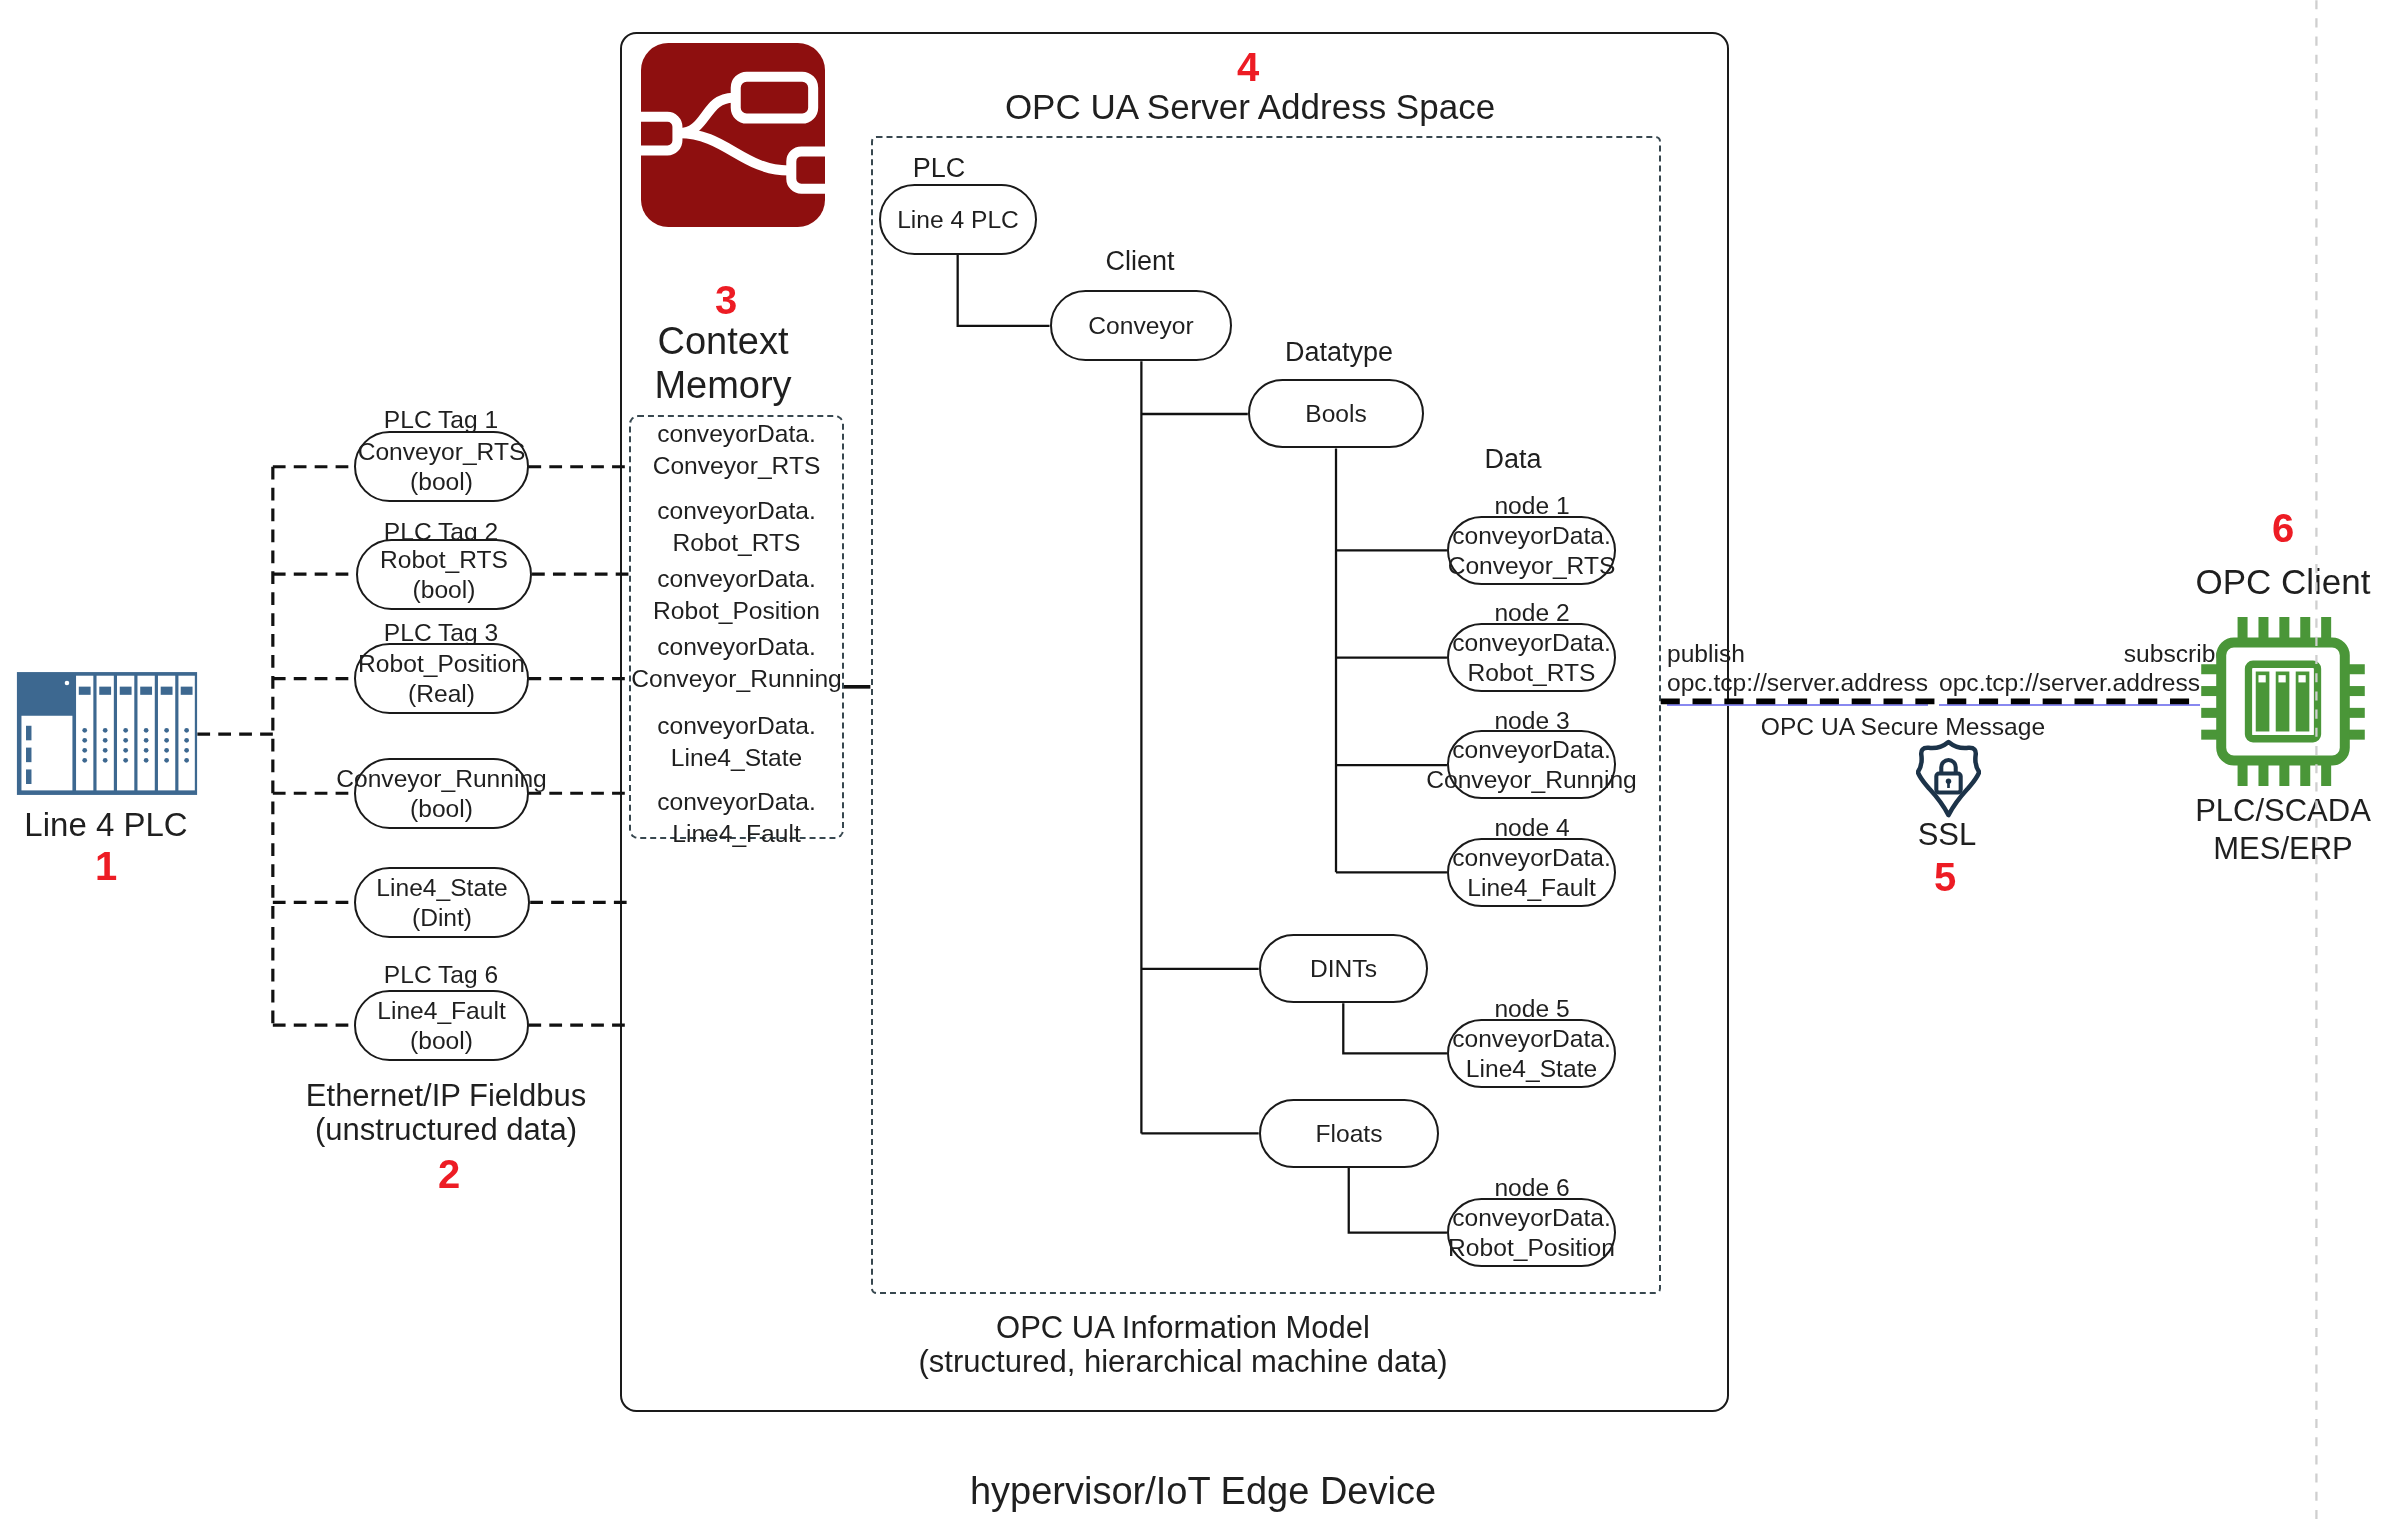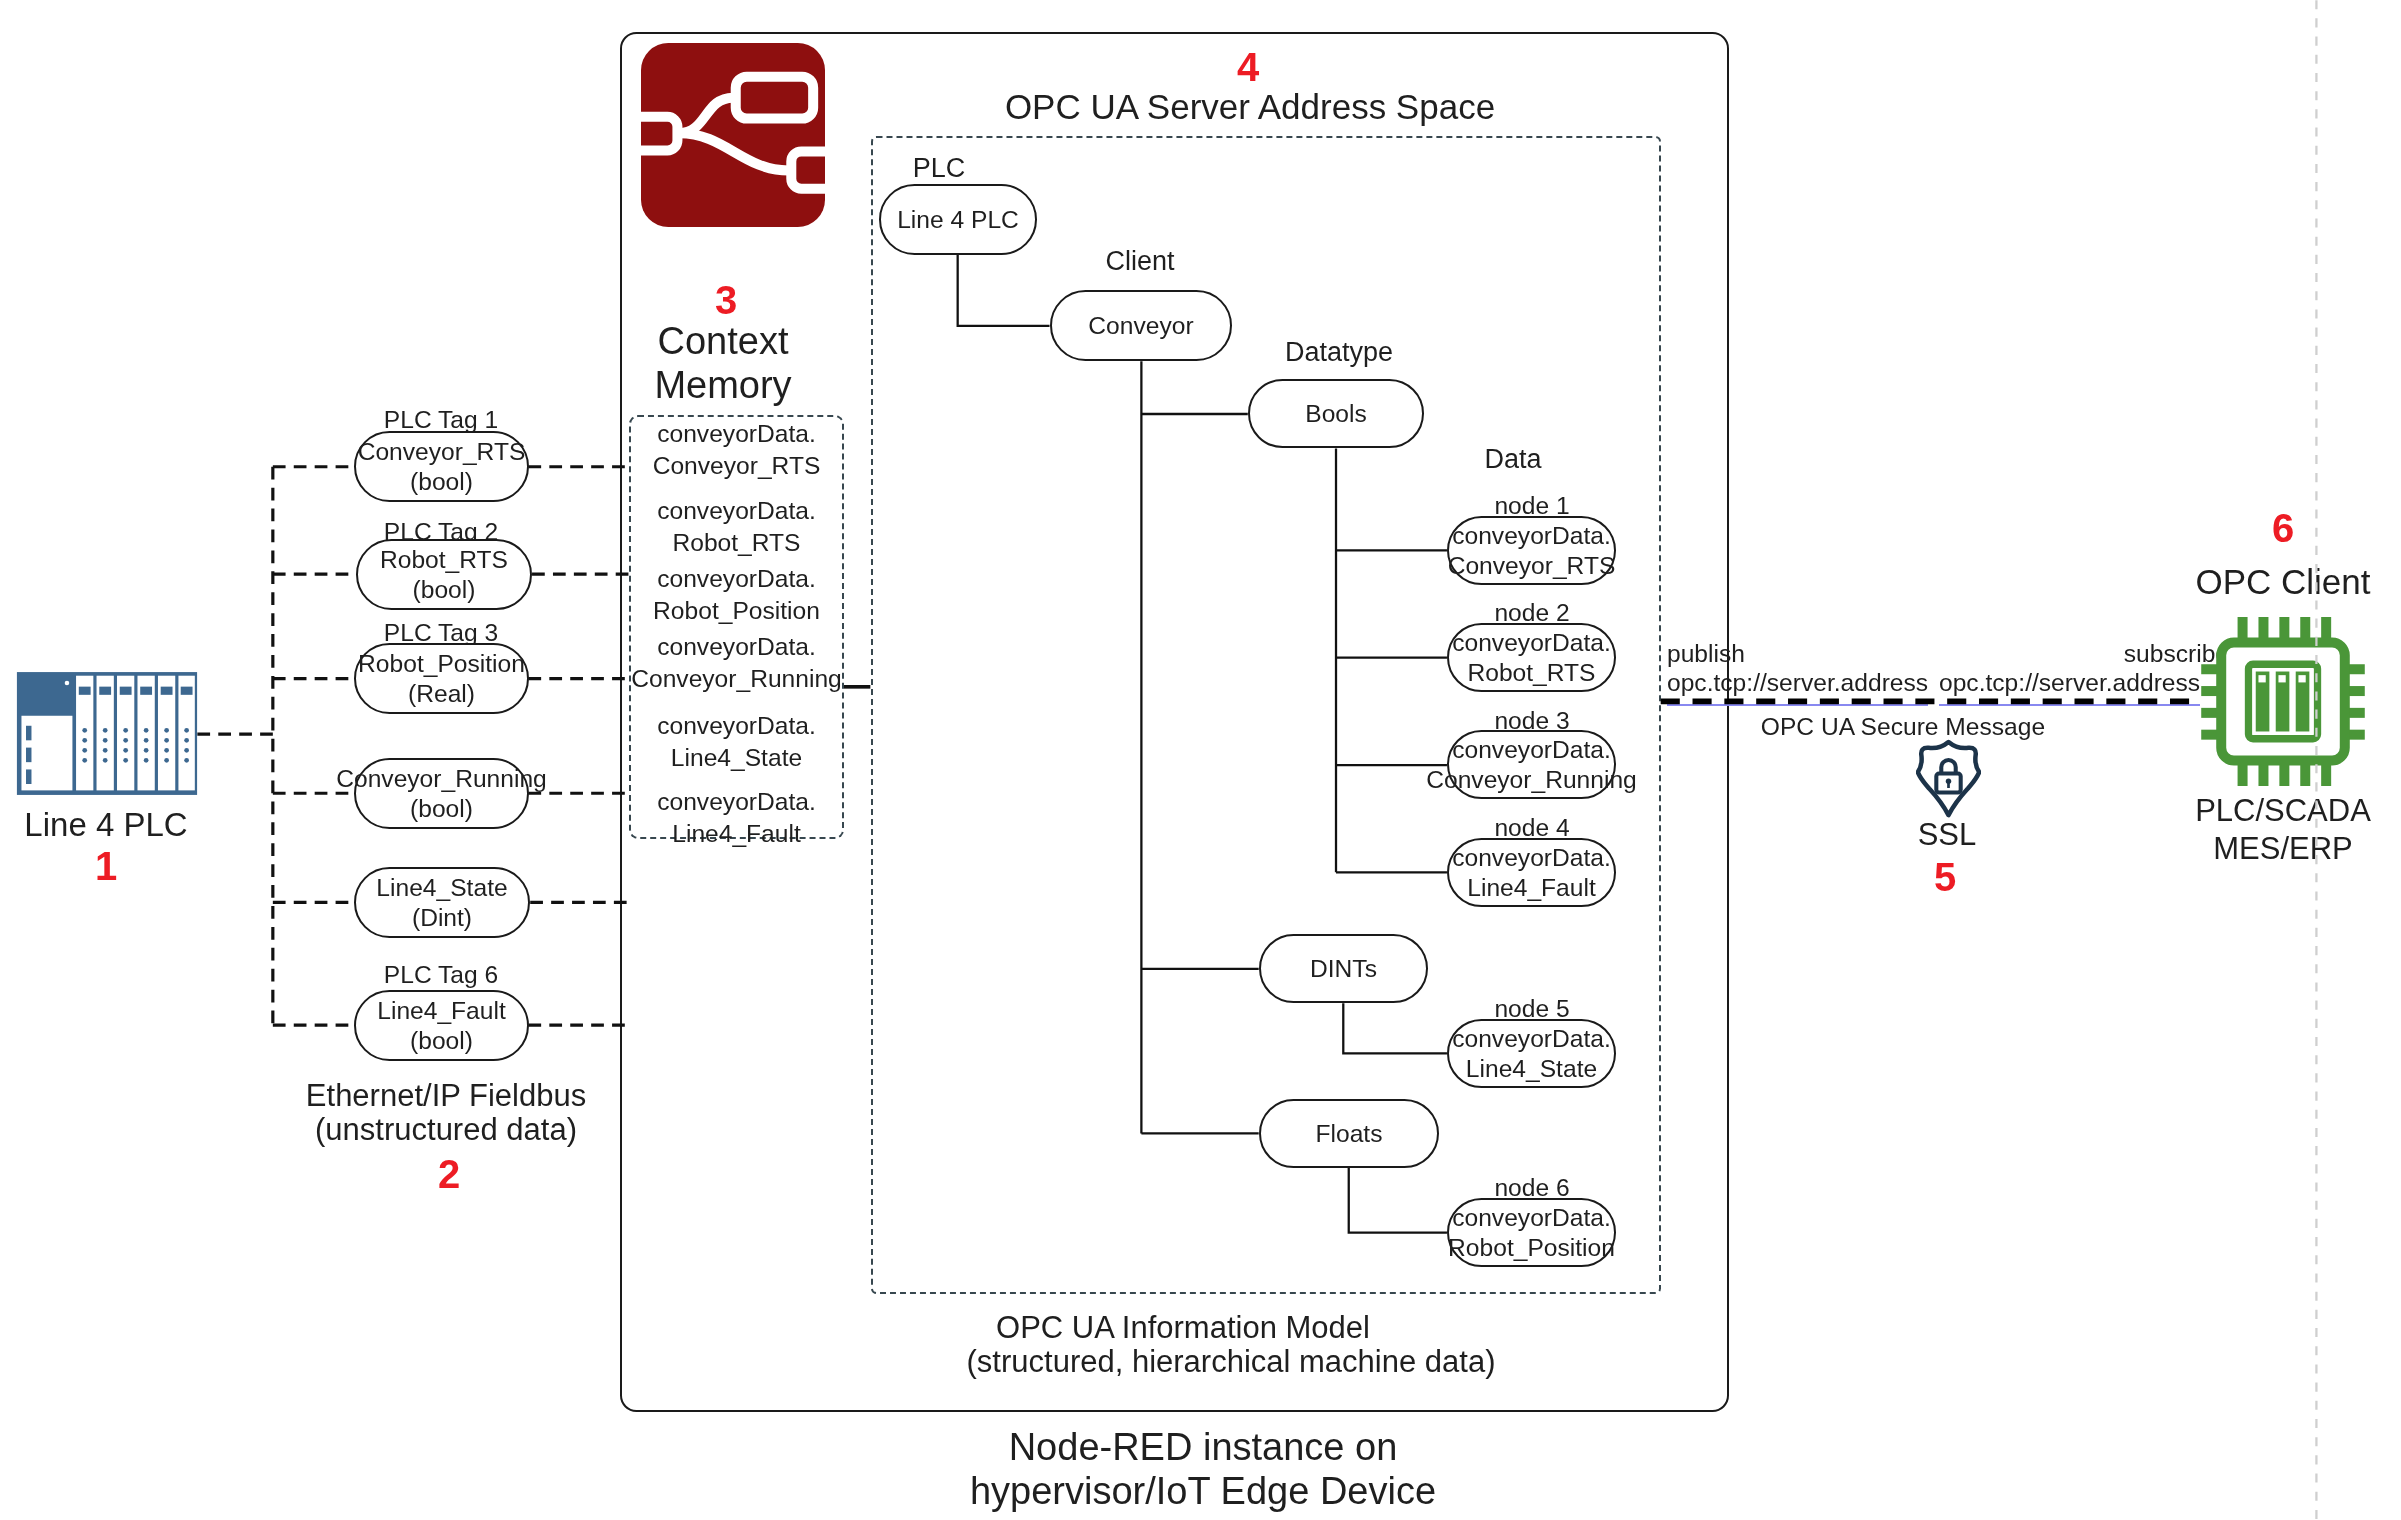--- a/index.html
+++ b/index.html
@@ -266,22 +266,21 @@
   <div class="stadium" style="left:1447px; top:1019px; width:169px; height:69px;">
     <span>conveyorData.</span>
       <span>Line4_State</span>
   </div>
   <div class="stadium" style="left:1447px; top:1198px; width:169px; height:69px;">
     <span>conveyorData.</span>
       <span>Robot_Position</span>
   </div>
 
   <div class="lbl f34" style="left:1183px; top:1310px;">OPC UA Information Model</div>
-  <div class="lbl f34" style="left:1183px; top:1344px;margin-left:48px;">(structured, hierarchical machine data)</div>
-  <div class="lbl f42" style="left:1203px; top:1426px;">Node-RED instance on</div>
+  <div class="lbl f34" style="left:1183px; top:1344px;">(structured, hierarchical machine data)</div>
   <div class="lbl f42" style="left:1203px; top:1470px;">hypervisor/IoT Edge Device</div>
 
   <div class="lft f27" style="left:1667px; top:640px;">publish</div>
   <div class="lft f27" style="left:1667px; top:669px;"><span class="url">opc.tcp://server.address</span></div>
   <div class="rgt f27" style="left:2201px; top:640px;margin-left:28px;">subscribe</div>
   <div class="lft f27" style="left:1939px; top:669px;"><span class="url">opc.tcp://server.address</span></div>
   <div class="lbl f27" style="left:1903px; top:713px;">OPC UA Secure Message</div>
 
   <svg class="abs" style="left:1916px; top:739px;" width="65" height="80" viewBox="0 0 72 88">
     <path d="M36 3 C42 8 50 10.5 58 9.5 C64.5 9 67 12 66 18 C65 26 67 32 70 36.5 C66.5 45 62 49 57.5 54.5 C51.5 61 44 69 36 84 C28 69 20.5 61 14.5 54.5 C10 49 5.5 45 2 36.5 C5 32 7 26 6 18 C5 12 7.5 9 14 9.5 C22 10.5 30 8 36 3 Z" fill="#fff" stroke="var(--shieldnavy)" stroke-width="5" stroke-linejoin="round"></path>

